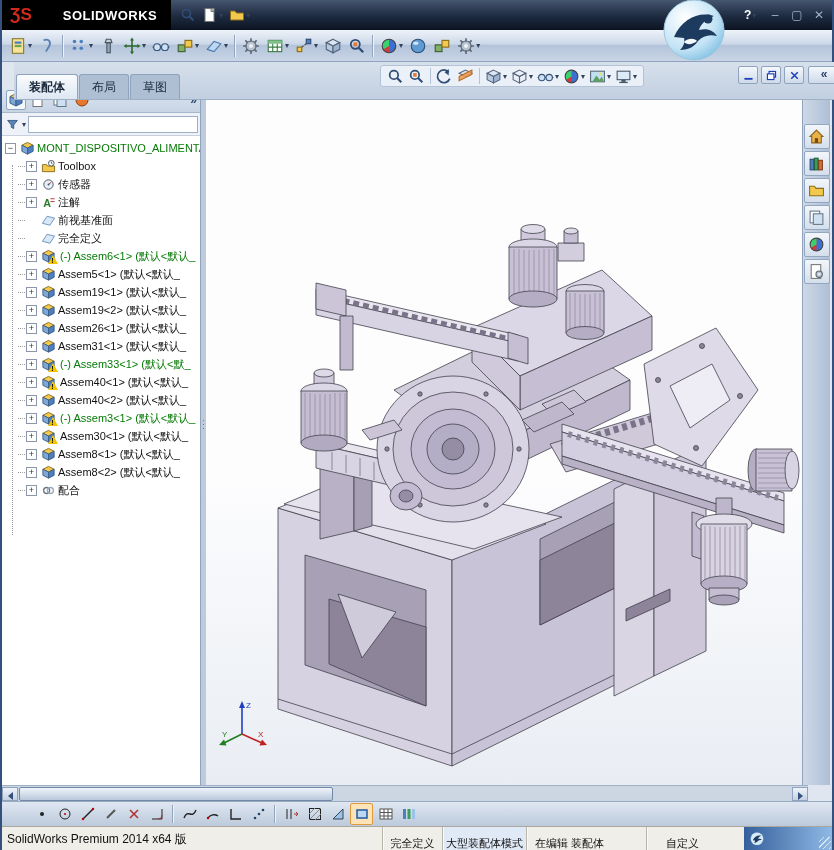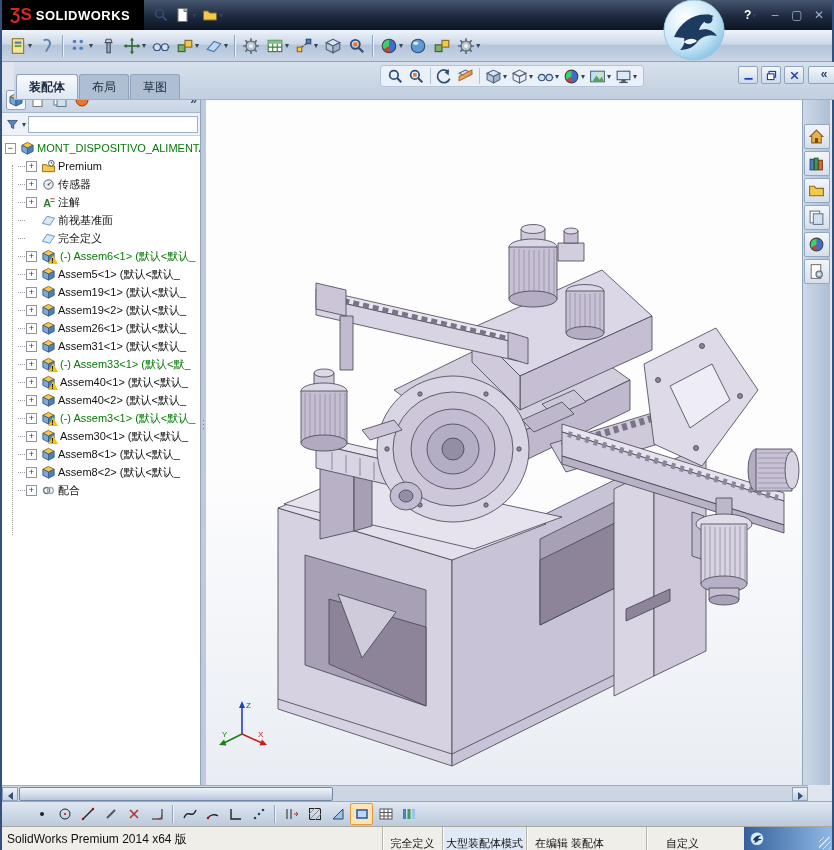--- a/index.html
+++ b/index.html
@@ -3,21 +3,21 @@
 <meta charset="utf-8">
 <style>
   html,body{margin:0;padding:0;width:834px;height:850px;overflow:hidden;
     font-family:"Liberation Sans","DejaVu Sans",sans-serif;font-size:12px;}
   #app{position:relative;width:834px;height:850px;background:#dfe6ef;
     border-left:2px solid #33517c;border-right:2px solid #33517c;box-sizing:border-box;}
 
   
   #titlebar{position:absolute;left:0;top:0;width:100%;height:30px;
     background:linear-gradient(#46566f,#1d2a40 55%,#0c1422);display:flex;align-items:center;z-index:20;}
-  #logo{height:30px;display:flex;align-items:center;background:#000;padding:0 14px 0 8px;}
+  #logo{height:30px;display:flex;align-items:center;background:#000;padding:0 14px 0 8px;gap:27px;}
   #logoGlyph{color:#d42a1e;font-weight:bold;font-size:17px;margin-right:4px;}
   #logoText{color:#fff;font-weight:bold;font-size:13px;letter-spacing:.5px;}
   #menubar{display:flex;margin-left:12px;}
   .menu-item{color:#fff;padding:6px 9px;cursor:default;white-space:nowrap;}
   #quickicons{display:flex;align-items:center;margin-left:6px;}
   .qbtn{display:flex;align-items:center;padding:2px 3px;}
   #help{position:absolute;left:742px;top:0;height:30px;display:flex;align-items:center;color:#fff;font-weight:bold;}
   #wincontrols{position:absolute;right:6px;top:0;height:30px;display:flex;align-items:center;gap:8px;color:#9fb0c8;}
   .wc{width:14px;height:14px;display:flex;align-items:center;justify-content:center;}
   #birdlogo{position:absolute;left:649px;top:-1px;z-index:40;}
@@ -473,21 +473,21 @@
         <div class="trow">
           <span class="stub"></span>
           <span class="exp">+</span>
           <span class="ticon">
             <svg width="15" height="15" viewBox="0 0 16 16">
               <path d="M1.5 6 L6 6 L7 7.5 L14.5 7.5 L14.5 13.5 L1.5 13.5 Z" fill="#f2c94c" stroke="#8a6d1a"></path>
               <circle cx="11" cy="4.5" r="3" fill="#fff" stroke="#445566"></circle>
               <path d="M11 2.8 V4.5 L12.3 5.3" stroke="#445566" fill="none"></path>
             </svg>
           </span>
-          <span class="tlabel">Premium</span>
+          <span class="tlabel">Toolbox</span>
         </div>
         <div class="trow">
           <span class="stub"></span>
           <span class="exp">+</span>
           <span class="ticon">
             <svg width="15" height="15" viewBox="0 0 16 16">
               <circle cx="8" cy="8" r="5" fill="#e8eef5" stroke="#445566"></circle>
               <path d="M8 8 L11 5.5" stroke="#b33333"></path>
               <circle cx="8" cy="8" r="1" fill="#445566"></circle>
             </svg>

